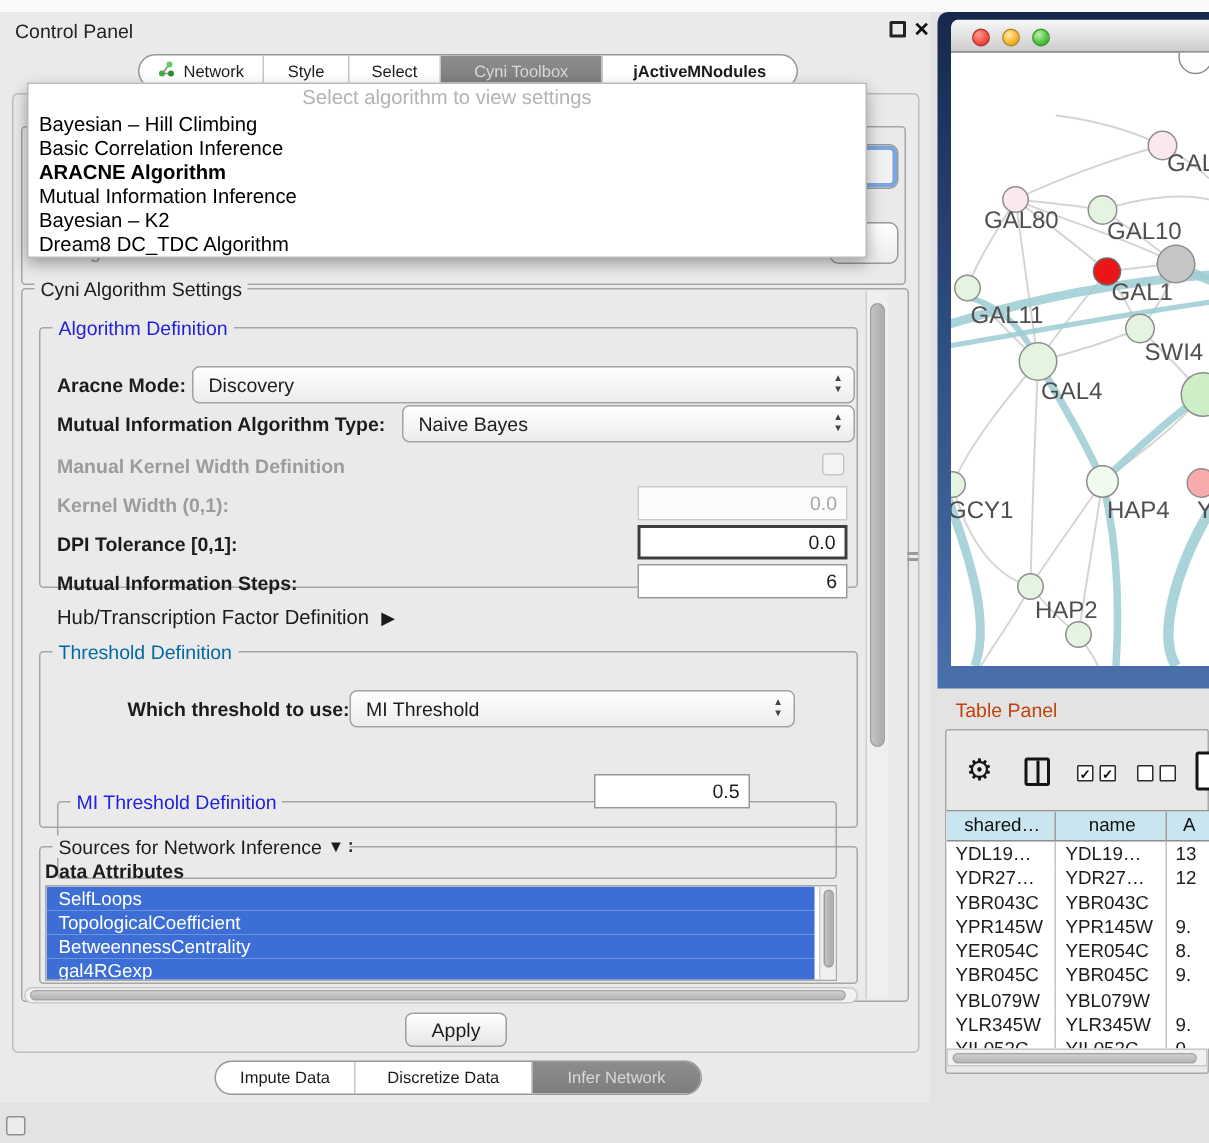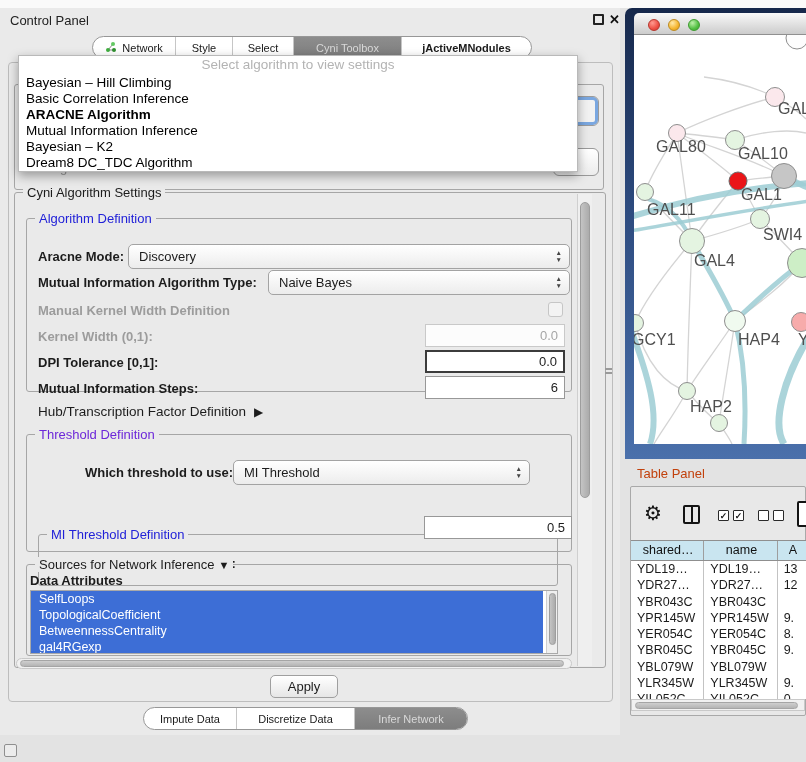--- a/index.html
+++ b/index.html
@@ -21,21 +21,21 @@
   #top-tabs{left:92px;top:28px;}
   #bottom-tabs{left:143px;top:699px;}
   
   #content-panel{left:8px;top:54px;width:605px;height:640px;background:#eaeaea;
                  border:1px solid #bdbdbd;border-radius:4px;}
   
   .group{border:1px solid #a6a6a6;border-radius:3px;}
   .group>.legend{position:absolute;top:-8px;left:8px;background:#eaeaea;padding:0 4px;font-size:13px;
                  display:flex;align-items:center;gap:4px;}
   .legend.blue{color:#2121d8;}
-  .legend.green{color:#6d28d9;}
+  .legend.green{color:#0369a1;}
   
   .combo{border:1px solid #a3a3a3;border-radius:5px;background:linear-gradient(#ffffff,#ececec);
          display:flex;align-items:center;padding:0 22px 0 10px;height:25px;font-size:13px;}
   .combo .arrows{position:absolute;right:7px;top:4px;display:flex;flex-direction:column;
                  font-size:6.5px;color:#444;line-height:7px;}
   .tfield{background:#fff;border:1px solid #989898;display:flex;align-items:center;
           justify-content:flex-end;padding:0 6px;height:23px;font-size:13px;}
   .tfield.disabled{border-color:#c9c9c9;color:#a6a6a6;background:#fcfcfc;}
   .tfield.focusd{border:2px solid #3c3c3c;}
   .lbl{font-weight:bold;font-size:13px;height:18px;line-height:18px;white-space:nowrap;}
@@ -200,21 +200,21 @@
     <span class="arrows">
           <span>▲</span>
           <span>▼</span>
         </span>
   </div>
   <div class="abs lbl" style="left:85px;top:456px;">Which threshold to use:</div>
   <div class="abs group" style="left:38px;top:486px;width:520px;height:52px;margin-top:40px;">
     <span class="legend blue">MI Threshold Definition</span>
   </div>
   <div class="abs lbl" style="left:48px;top:512px;margin-top:35px;">Mutual Information Threshold:</div>
-  <div class="abs tfield" style="left:424px;top:508px;width:148px;">0.5</div>
+  <div class="abs tfield" style="left:396px;top:508px;width:104px;">0.5</div>
 
   <div class="abs group" style="left:26px;top:556px;width:546px;height:92px;">
     <span class="legend">
       <span>Sources for Network Inference</span>
       <span style="font-size:11px;">▼</span>
     </span>
   </div>
   <div class="abs lbl" style="left:30px;top:564px;">Data Attributes</div>
   <div class="abs" id="attr-list" style="left:30px;top:582px;width:528px;height:64px;">
     <div class="item">SelfLoops</div>

